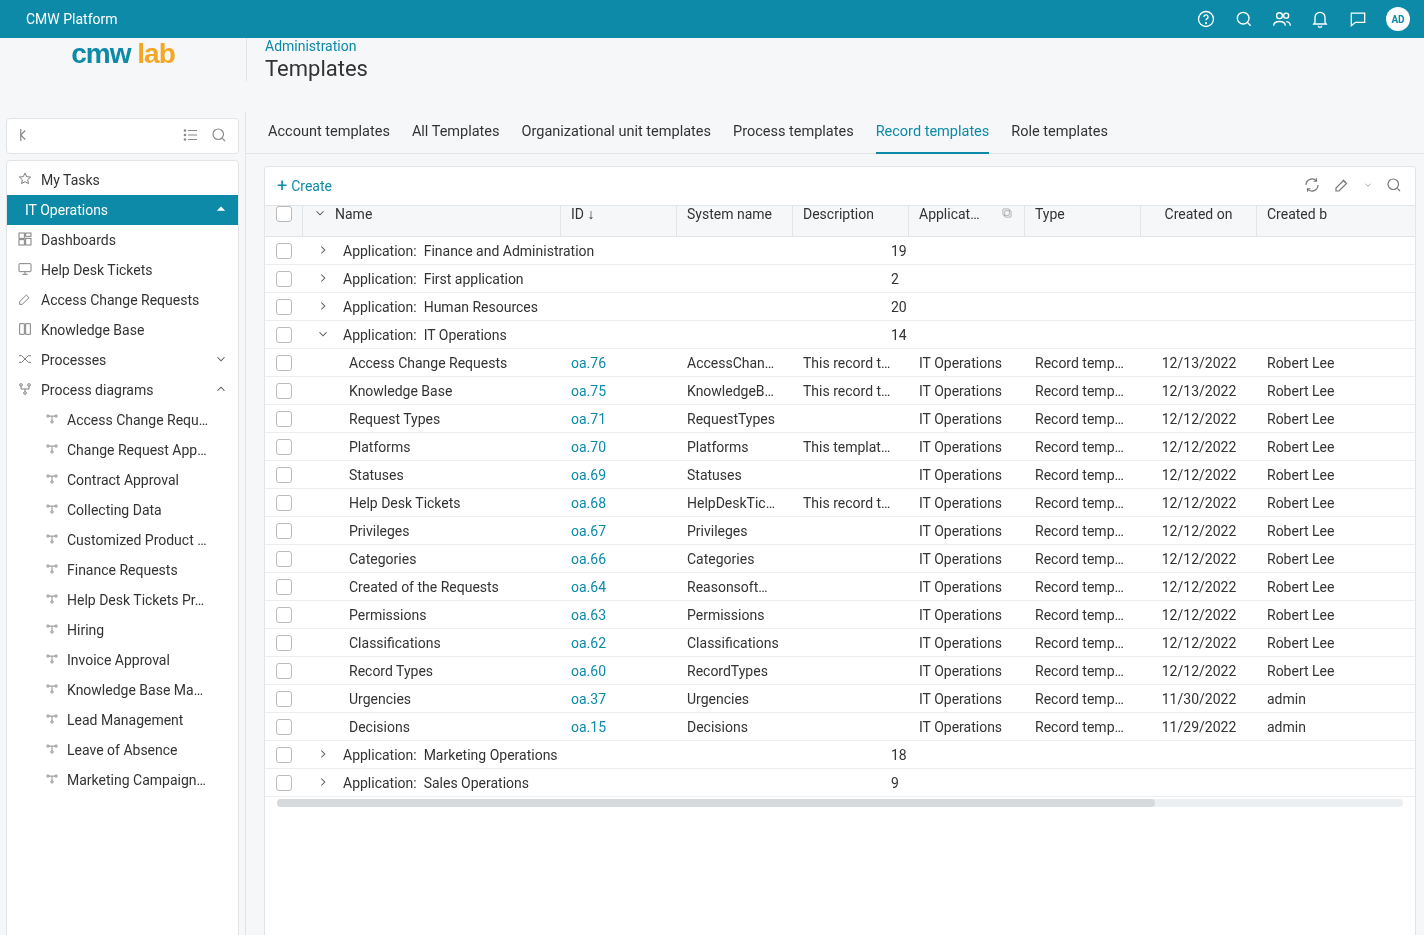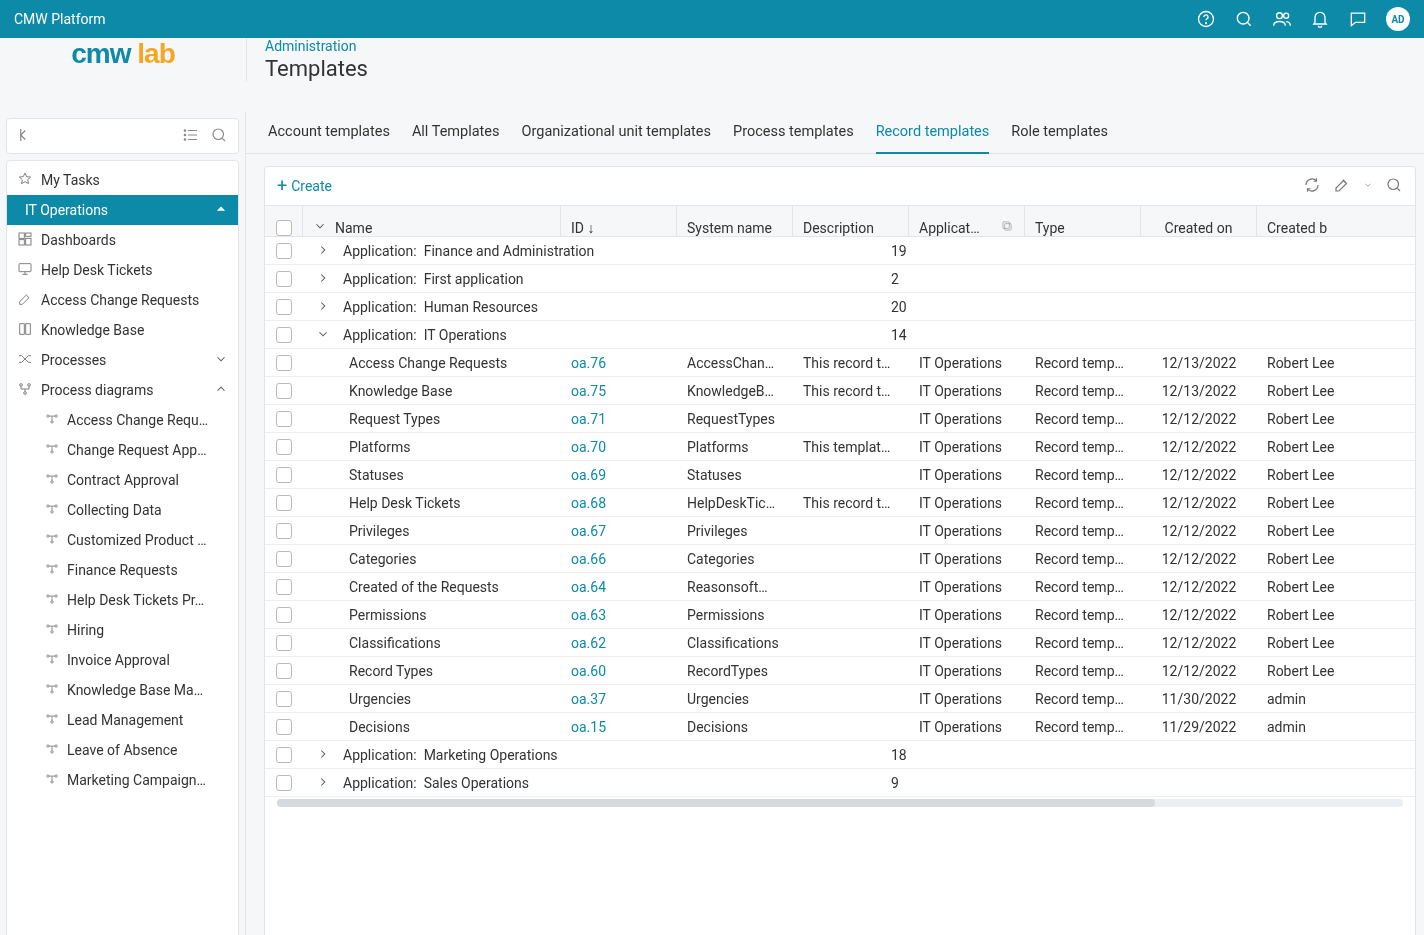--- a/index.html
+++ b/index.html
@@ -1,20 +1,20 @@
 <!DOCTYPE html>
 <html><head>
 <meta charset="utf-8">
 <style>
 * { box-sizing: border-box; margin: 0; padding: 0; }
 body { font-family: -apple-system, "Segoe UI", Roboto, Arial, sans-serif; font-size: 14px; color: #333; background: #f5f7f8; }
 
 
 .topbar { height: 38px; background: #0d8aa8; color: #fff; display: flex; align-items: center; padding: 0 14px; }
-.topbar-title { font-size: 14px; font-weight: 400; }
+.topbar-title { font-size: 14px; font-weight: 400; margin-left: 12px; }
 .topbar-spacer { flex: 1; }
 .topbar-icons { display: flex; align-items: center; gap: 18px; }
 .topbar-icon { width: 20px; height: 20px; display: flex; align-items: center; justify-content: center; cursor: pointer; }
 .topbar-icon svg { fill: none; stroke: #fff; stroke-width: 1.6; }
 .avatar-chip { width: 24px; height: 24px; border-radius: 50%; background: #fff; color: #0d8aa8; font-size: 10px; font-weight: 700; display: flex; align-items: center; justify-content: center; }
 
 
 .main-wrap { display: flex; height: calc(100vh - 38px); }
 .sidebar-col { width: 246px; background: #f5f7f8; border-right: 1px solid #e2e5e7; display: flex; flex-direction: column; }
 .content-col { flex: 1; display: flex; flex-direction: column; }
@@ -49,21 +49,21 @@
 .panel { background: #fff; margin: 12px 8px 8px 18px; border: 1px solid #e2e5e7; border-radius: 4px; flex: 1; display: flex; flex-direction: column; }
 .panel-toolbar { height: 38px; display: flex; align-items: center; padding: 0 12px; gap: 12px; }
 .create-btn { display: flex; align-items: center; color: #0d8aa8; cursor: pointer; gap: 4px; }
 .create-btn .plus { font-size: 18px; line-height: 1; }
 .panel-toolbar .spacer { flex: 1; }
 .tool-icon svg { stroke: #777; fill: none; stroke-width: 1.6; }
 
 
 .tbl { flex: 1; overflow: auto; }
 .tbl-head { display: flex; background: #f5f7f8; border-top: 1px solid #e2e5e7; border-bottom: 1px solid #e2e5e7; height: 32px; align-items: stretch; }
-.th { padding: 0 10px; display: flex; align-items: flex-end; font-size: 14px; color: #333; border-right: 1px solid #e2e5e7; white-space: nowrap; overflow: hidden; text-overflow: ellipsis; }
+.th { padding: 0 10px; display: flex; align-items: flex-start; font-size: 14px; color: #333; border-right: 1px solid #e2e5e7; white-space: nowrap; overflow: hidden; text-overflow: ellipsis; }
 .th:last-child { border-right: none; }
 .col-chk { width: 38px; justify-content: center; }
 .col-exp { width: 258px; }
 .col-id { width: 116px; }
 .col-sys { width: 116px; }
 .col-desc { width: 116px; }
 .col-app { width: 116px; }
 .col-type { width: 116px; }
 .col-created { width: 116px; text-align: center; justify-content: center; }
 .col-by { flex: 1; min-width: 70px; }

